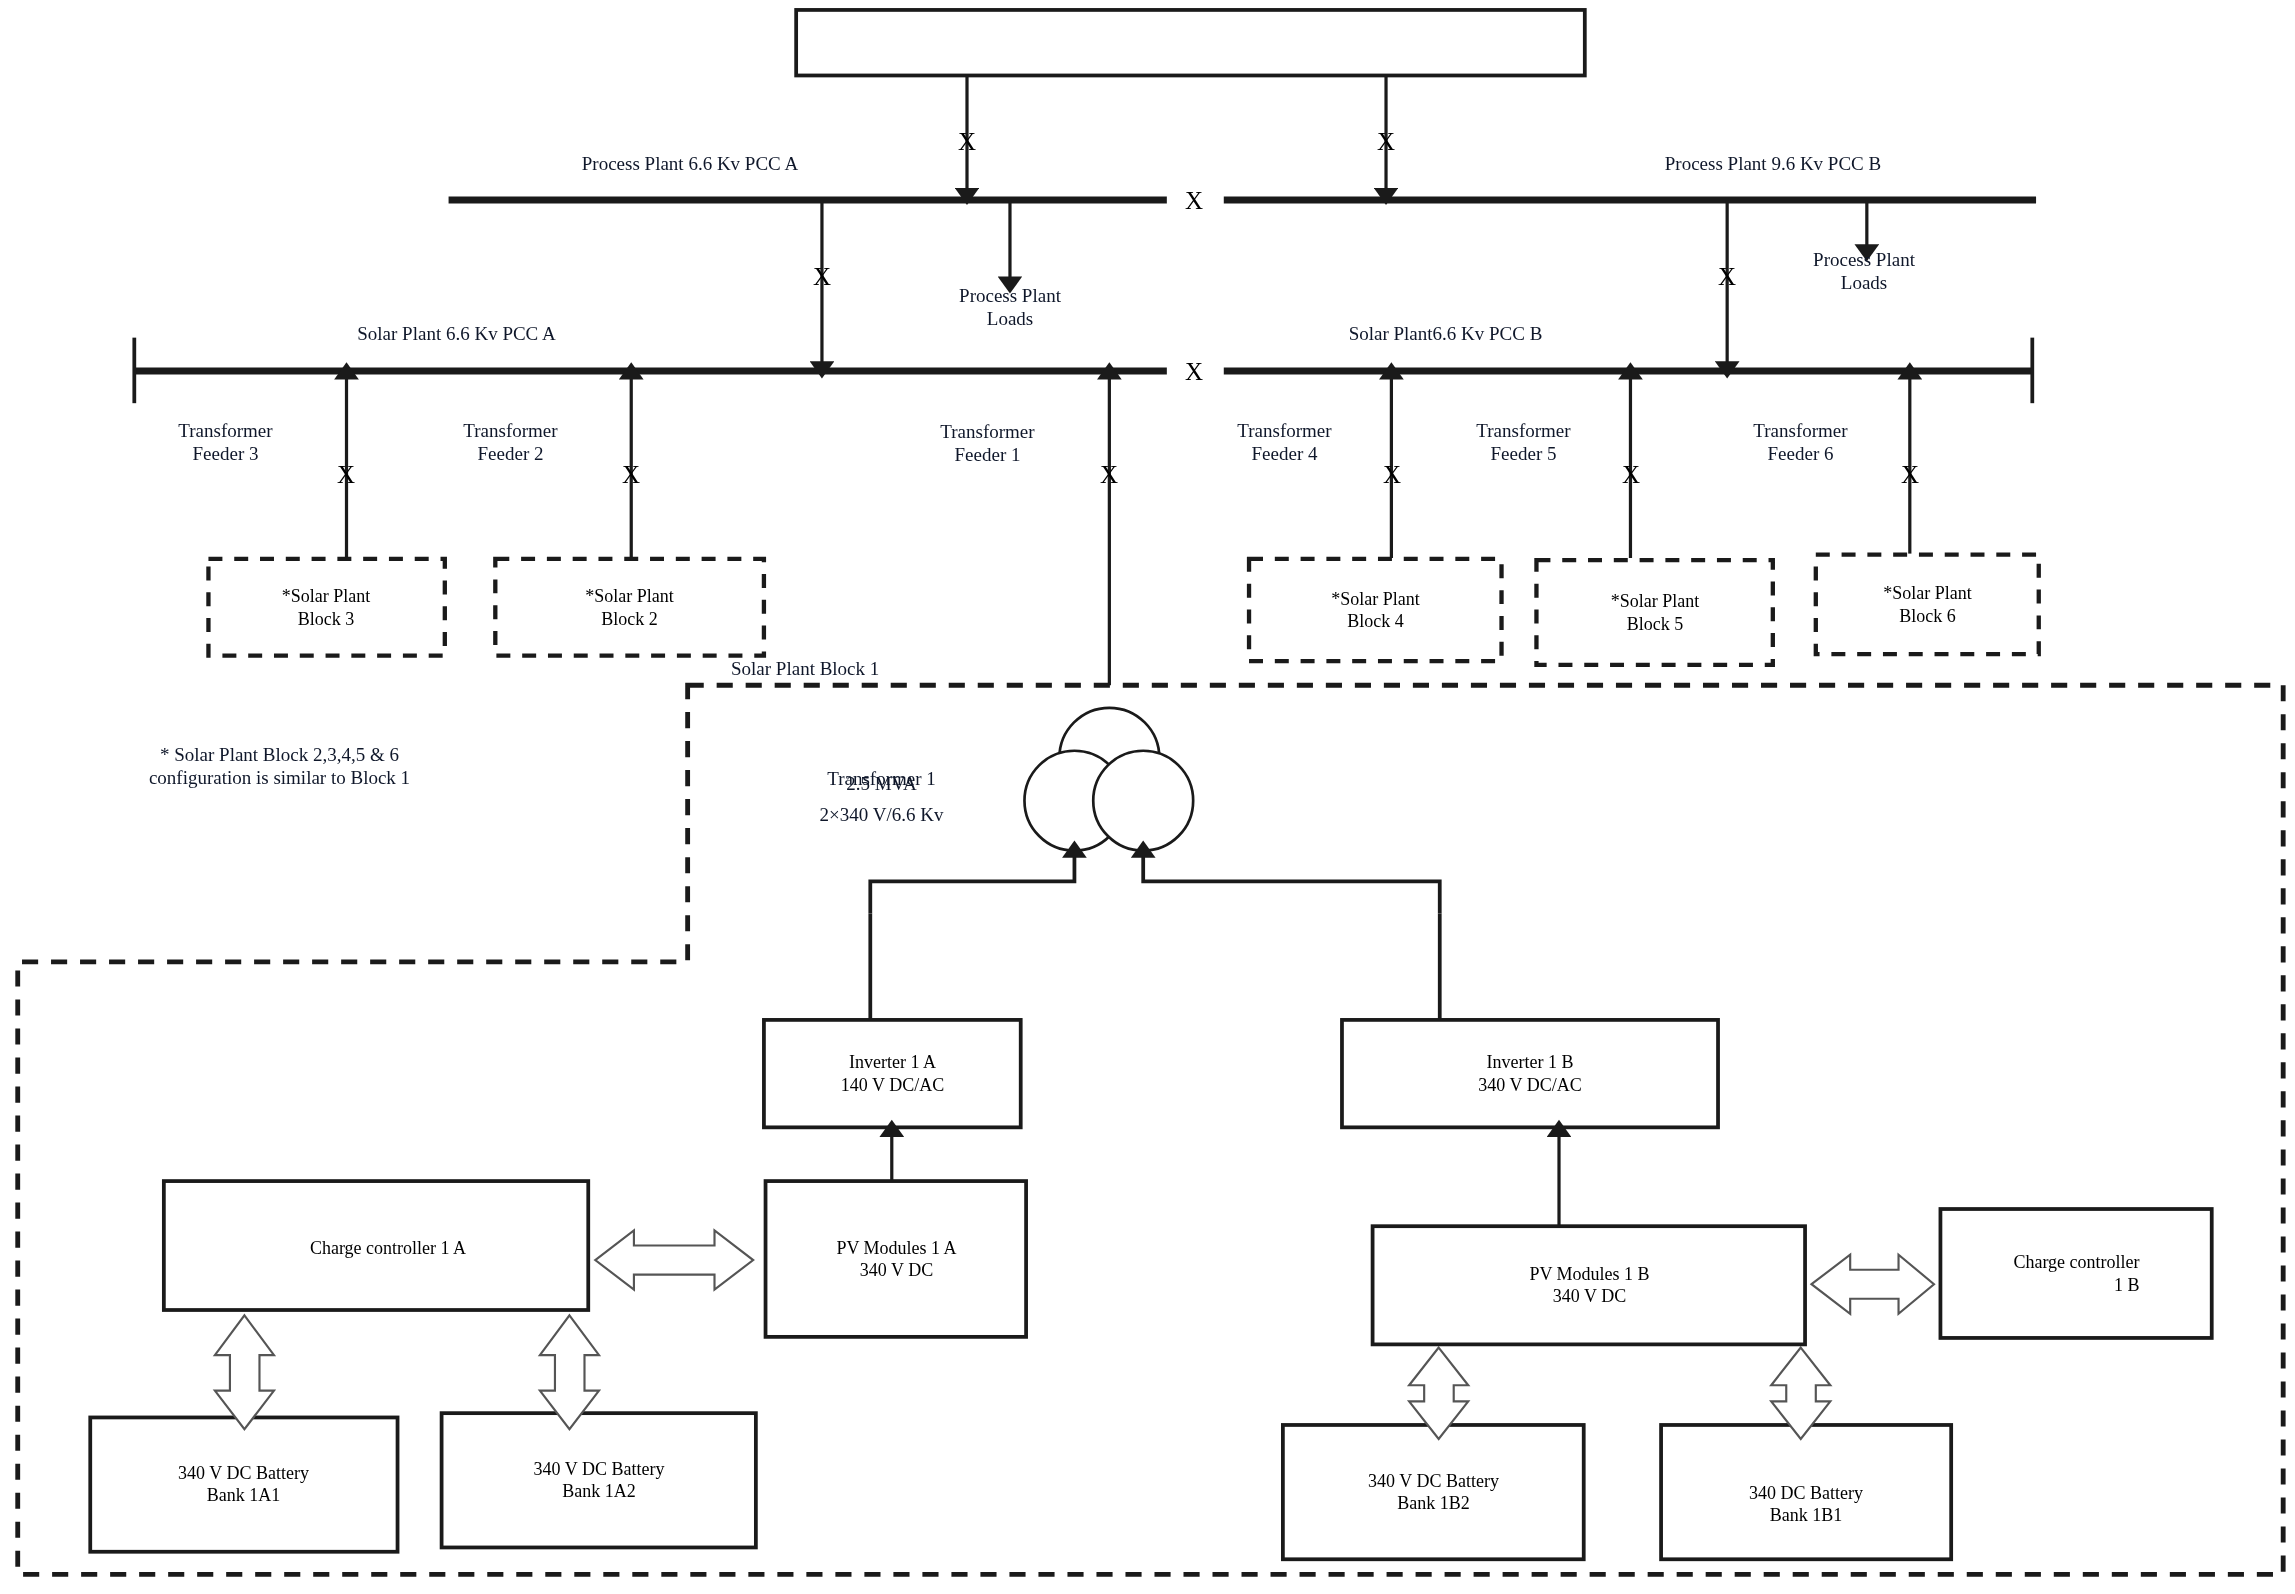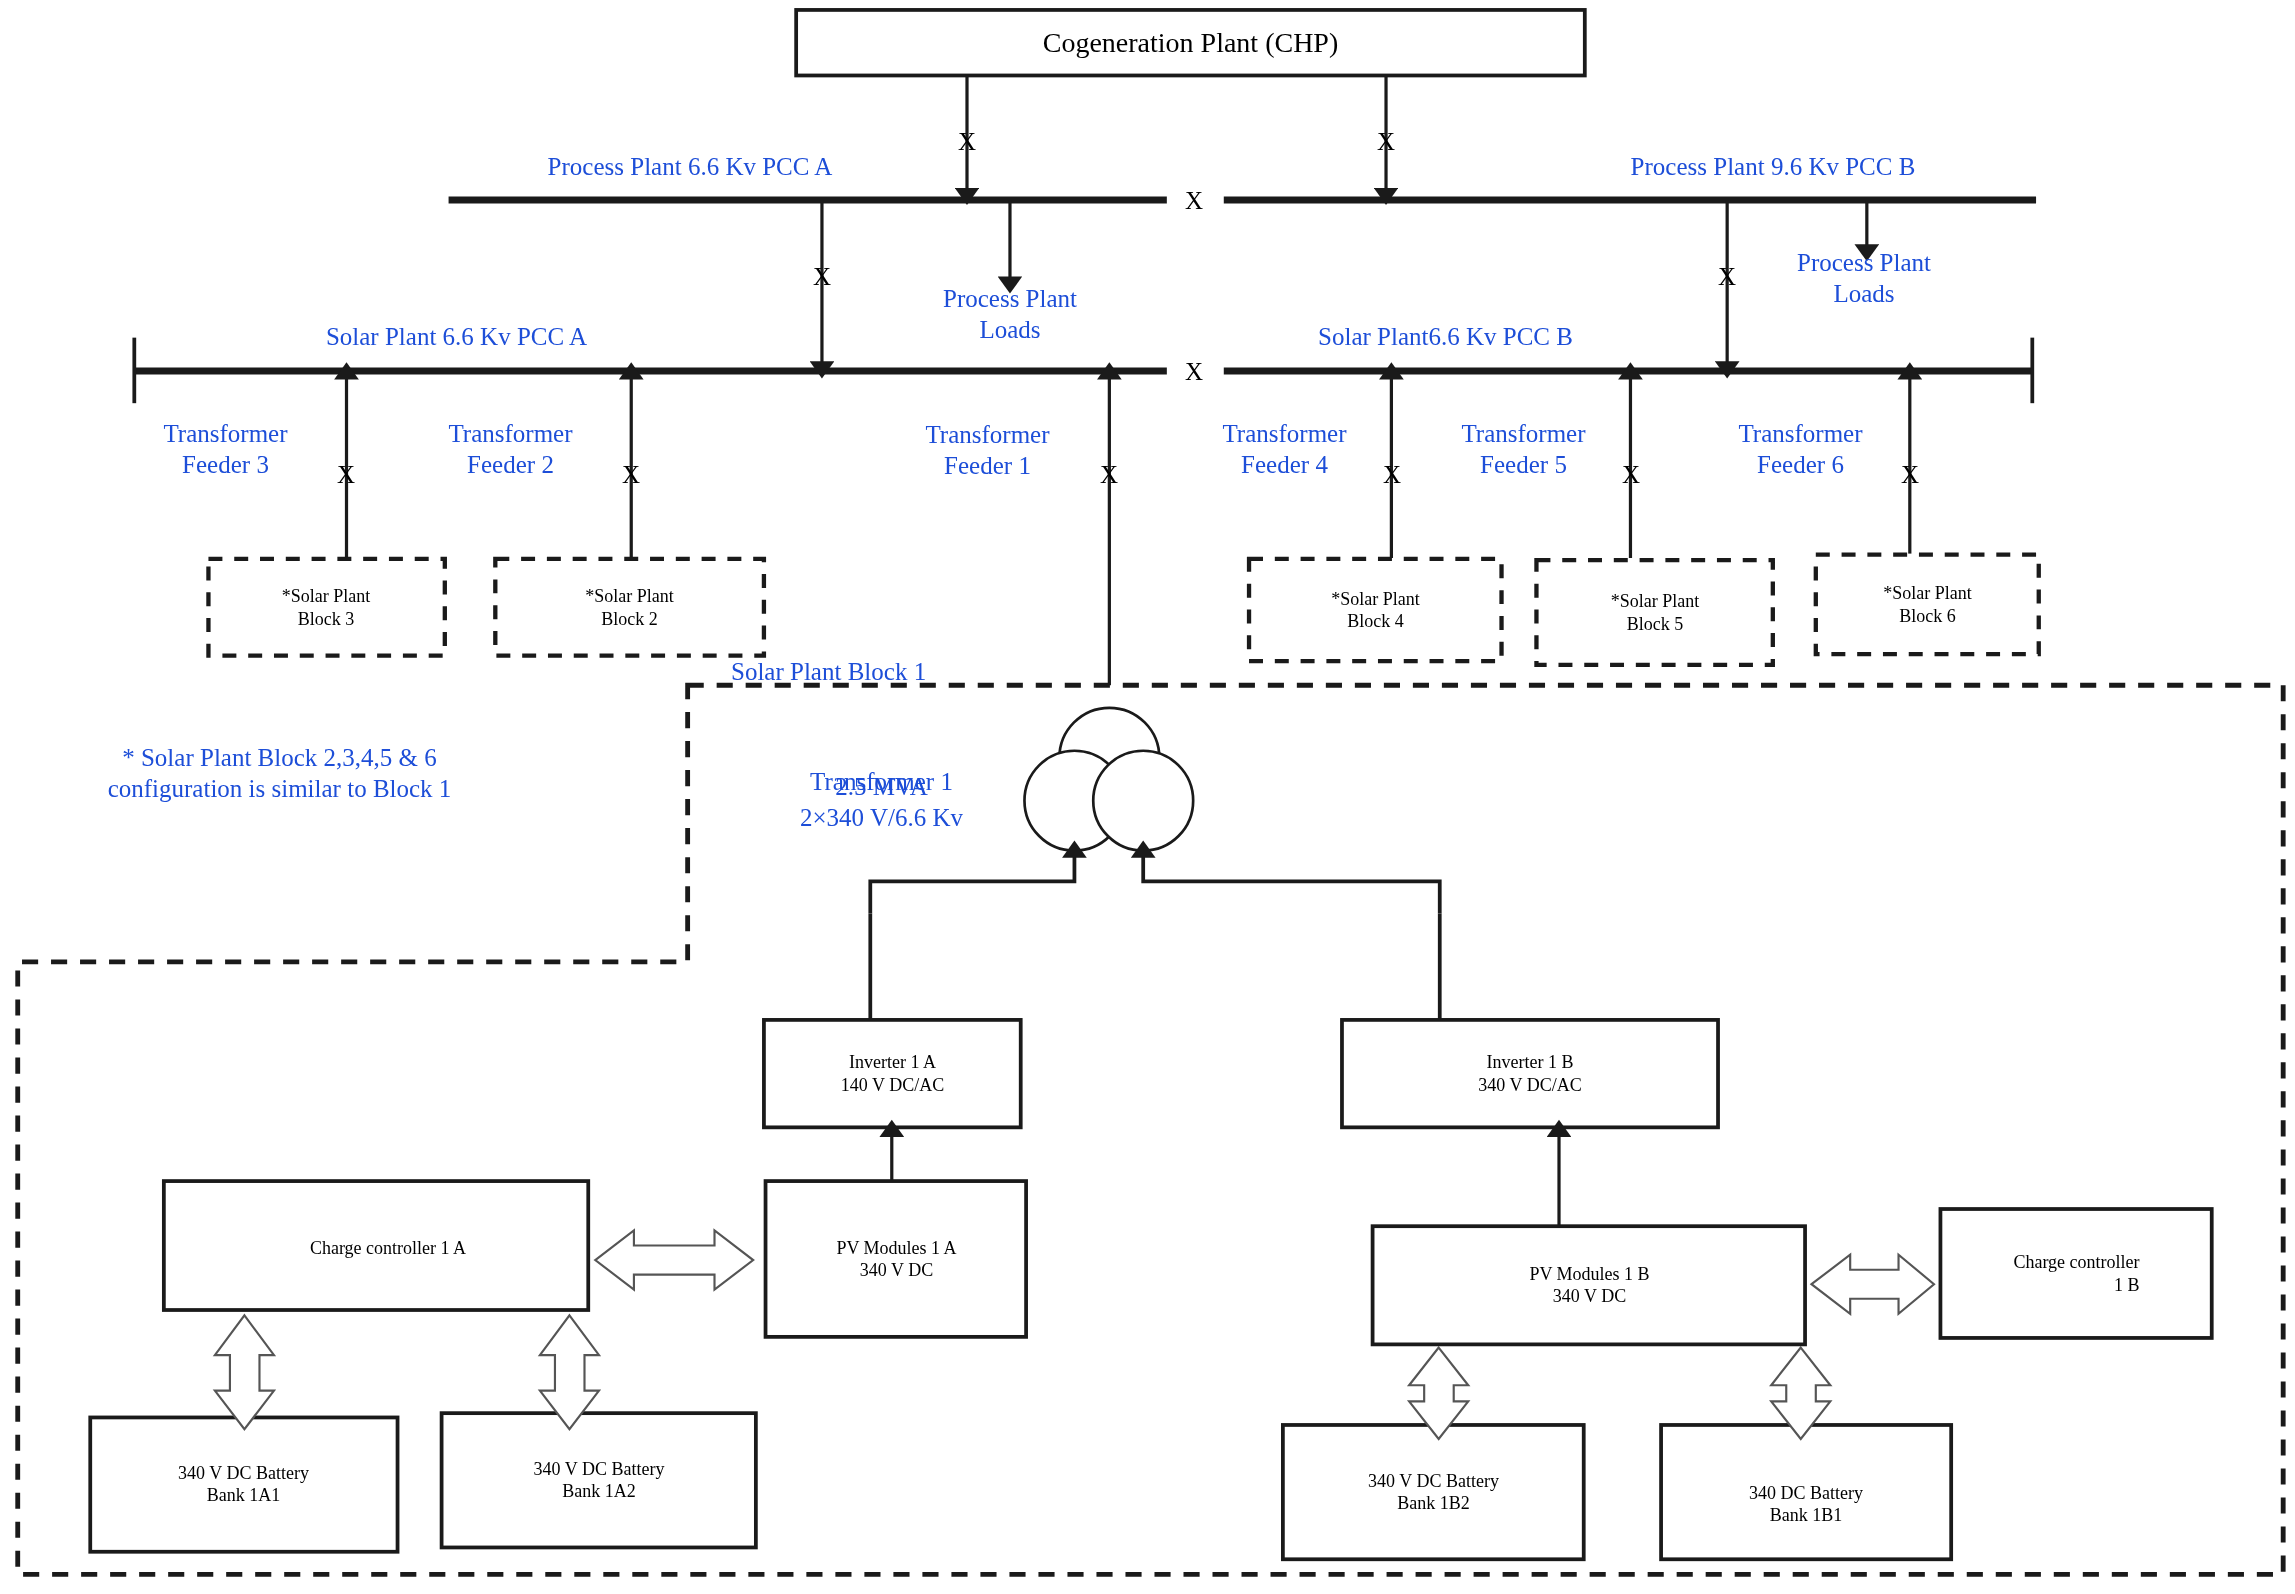--- a/index.html
+++ b/index.html
@@ -1,20 +1,20 @@
 <!DOCTYPE html>
 <html style="font-size:8.6px"><head>
 <meta charset="utf-8">
 <style>
   html,body{margin:0;padding:0;background:#ffffff;}
   body{font-family:"Liberation Serif", serif;}
   #stage{position:relative;width:2295px;height:1595px;background:#fff;overflow:hidden;}
   svg.layer{position:absolute;left:0;top:0;width:2295px;height:1595px;}
-  .lbl{position:absolute;color:#1d4ed8;font-family:"Liberation Serif", serif;
-       font-size:25px;line-height:1.22;text-align:center;white-space:pre-line;}
+  .lbl{position:absolute;color:#0f172a;font-family:"Liberation Serif", serif;
+       font-size:19px;line-height:1.22;text-align:center;white-space:pre-line;}
   .boxtext{position:absolute;display:flex;align-items:center;justify-content:center;
            text-align:center;color:#000;font-family:"Liberation Serif", serif;
            font-size:18px;line-height:1.25;white-space:pre-line;}
   .xmark{position:absolute;font-size:25px;font-family:"Liberation Serif", serif;color:#000;
          text-align:center;}
 </style>
 </head>
 <body>
 
 <div id="stage">
@@ -116,21 +116,20 @@
                L1005,2588 L1033,2588 L1033,2522 L1005,2522 Z"></path>
 
       <path d="M2678,2508 L2733,2578 L2706,2578 L2706,2608 L2733,2608 L2678,2678
                L2623,2608 L2651,2608 L2651,2578 L2623,2578 Z"></path>
 
       <path d="M3352,2508 L3407,2578 L3380,2578 L3380,2608 L3407,2608 L3352,2678
                L3297,2608 L3325,2608 L3325,2578 L3297,2578 Z"></path>
     </g>
   </svg>
 
-  <div class="boxtext" style="left:796px;top:9.7px;width:789px;height:66px;font-size:28px;">Cogeneration Plant (CHP)</div>
 
   <div class="xmark" style="left:951px;top:128px;width:32px;">X</div>
   <div class="xmark" style="left:1370px;top:128px;width:32px;">X</div>
 
   <div class="lbl" style="left:459px;top:152px;width:462px;">Process Plant 6.6 Kv PCC A</div>
   <div class="lbl" style="left:1542px;top:152px;width:462px;">Process Plant 9.6 Kv PCC B</div>
 
   <div class="xmark" style="left:1178px;top:187px;width:32px;">X</div>
 
   <div class="xmark" style="left:1178px;top:358px;width:32px;">X</div>

